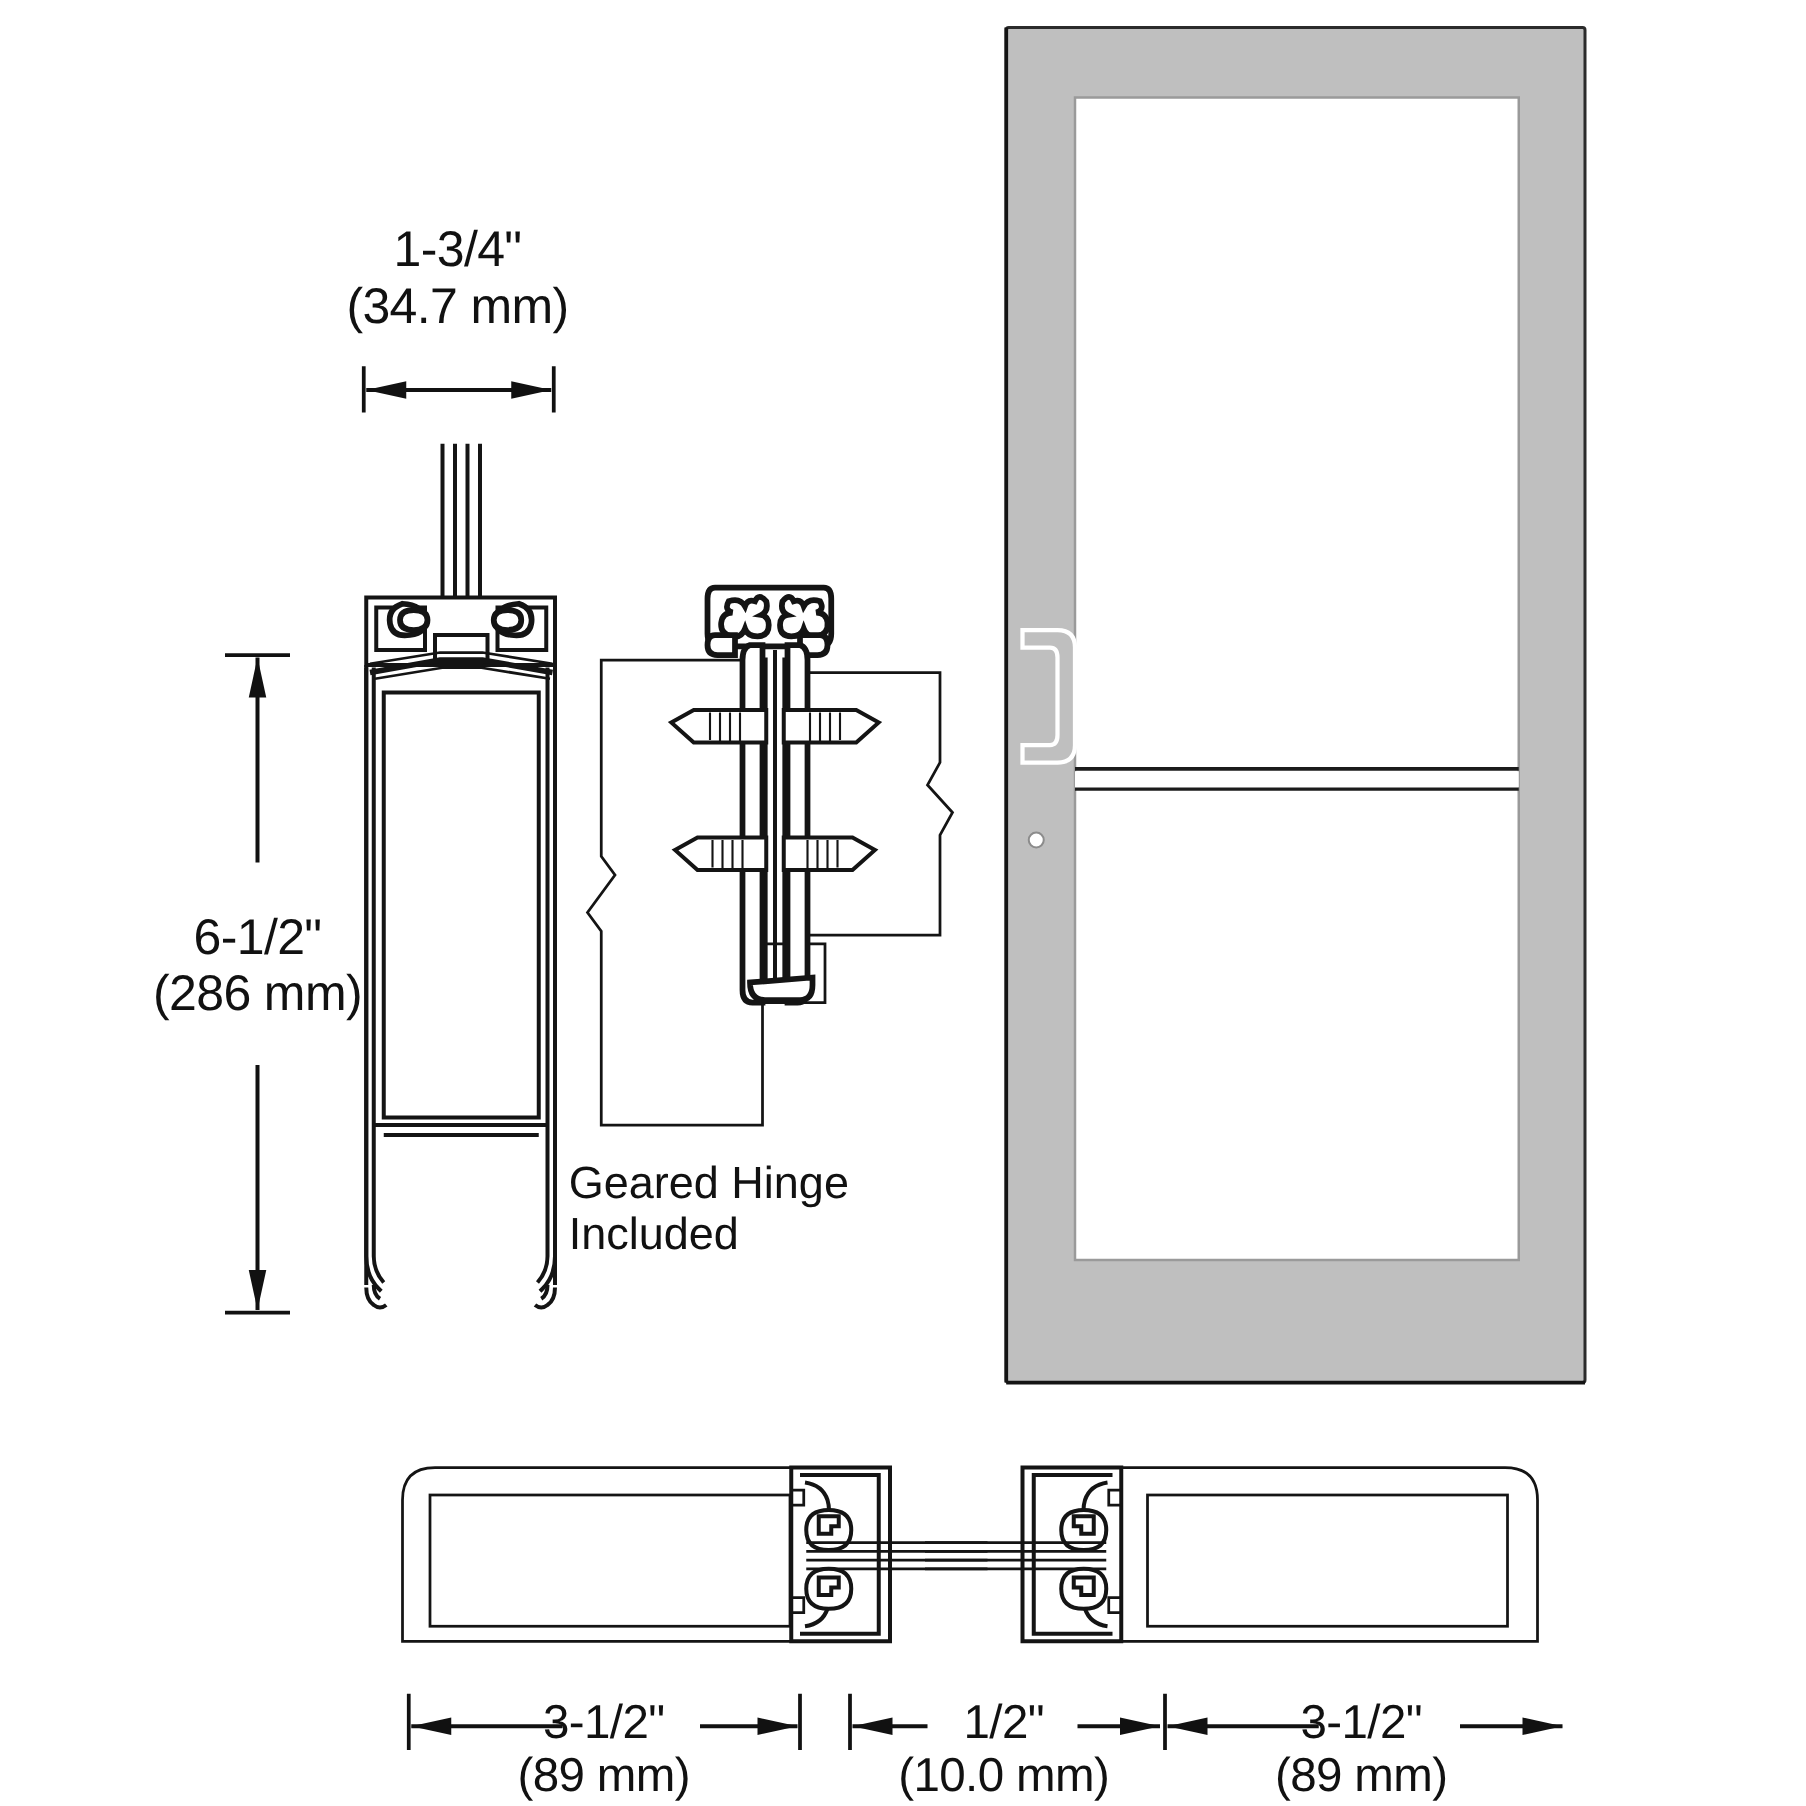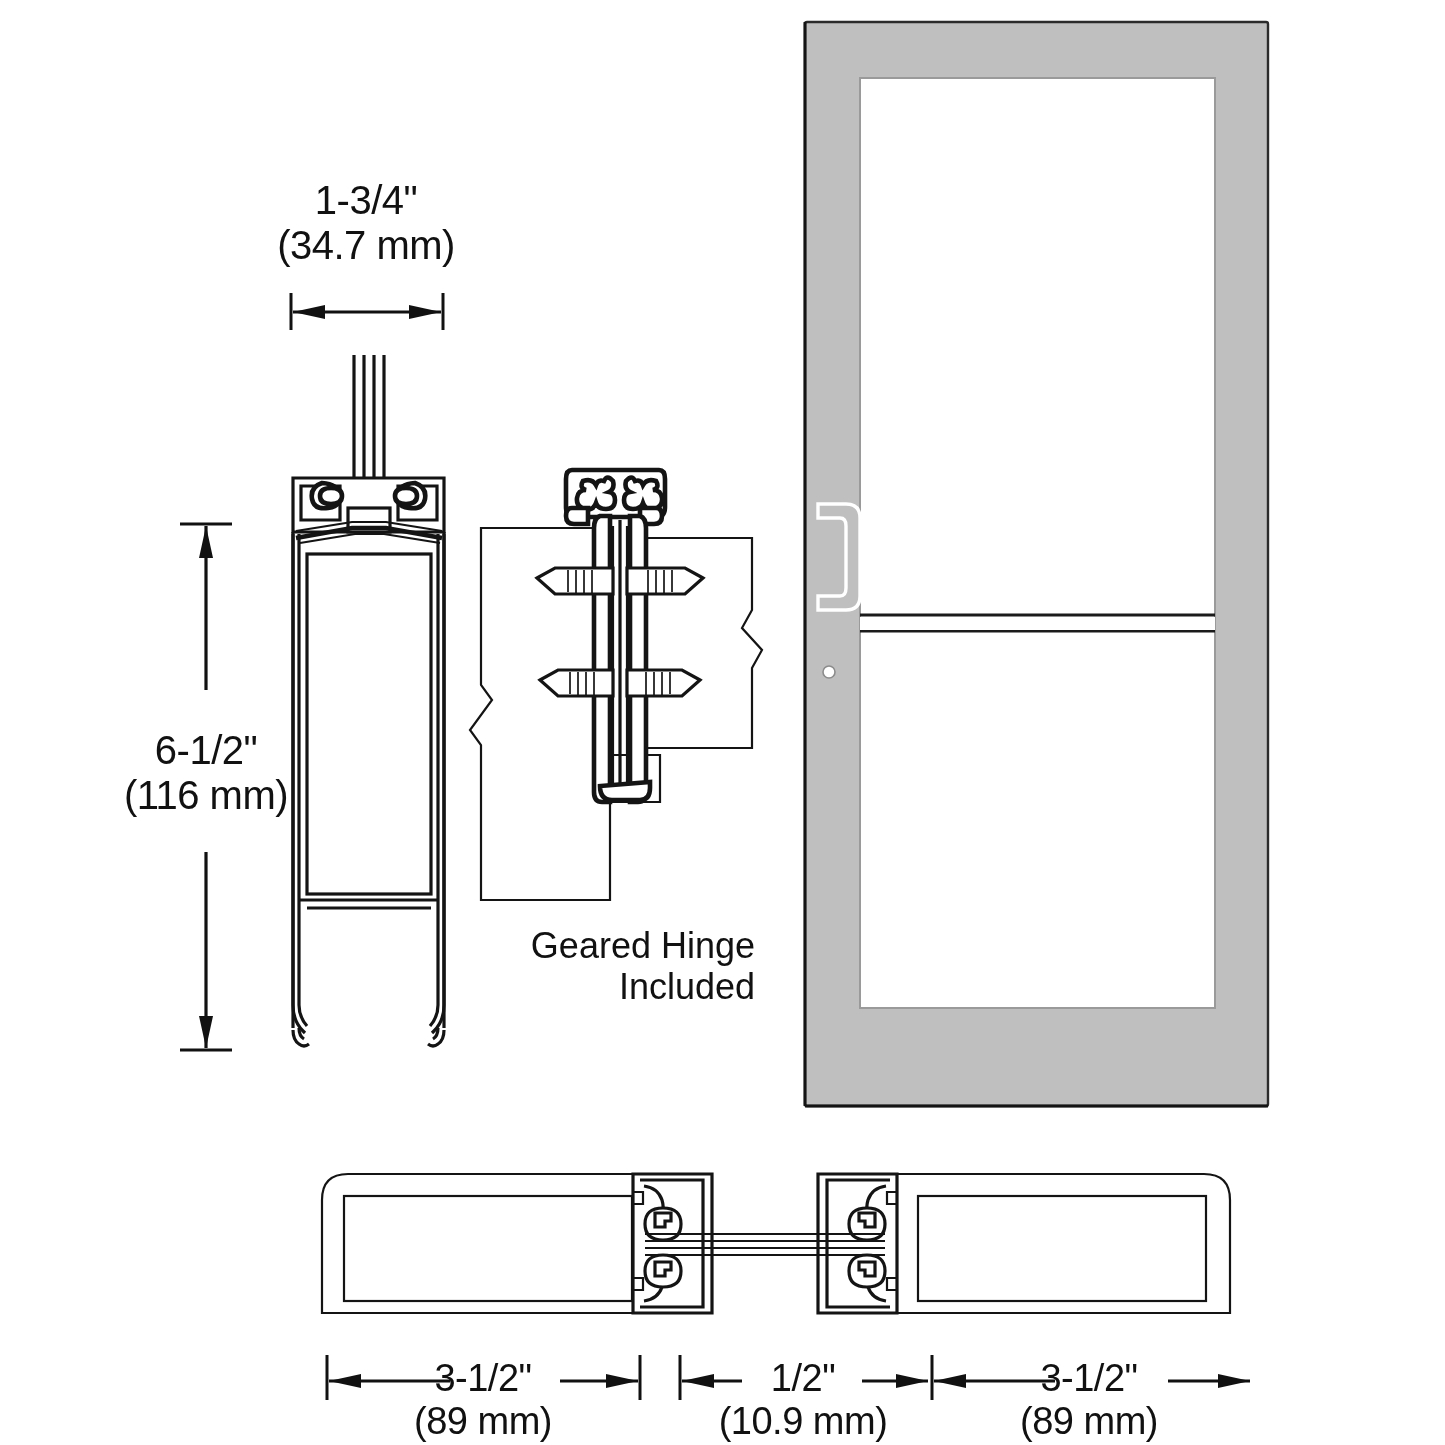--- a/index.html
+++ b/index.html
@@ -22,21 +22,21 @@
     letter-spacing:-0.5px;
   }
   .dim-top{font-size:40px;}
   .dim-left{font-size:40px;}
   .dim-bot{font-size:38px;}
   .note{
     position:absolute;
     font-family:"Liberation Sans", sans-serif;
     font-size:36px;
     color:#111111;
-    text-align:right;
+    text-align:left;
     line-height:1.14;
     white-space:nowrap;
     letter-spacing:0px;
   }
   .ln{fill:none;stroke:#141414;}
   .thin{stroke-width:2.2;}
   .med{stroke-width:3.2;}
   .thick{stroke-width:4.6;}
   .hair{stroke-width:1.7;}
   .wfill{fill:#ffffff;stroke:#141414;}
@@ -261,36 +261,36 @@
 
   </svg>
 
   <div class="dimtext dim-top" style="left:216px;top:178px;width:300px;">
     <div>1-3/4"</div>
     <div>(34.7 mm)</div>
   </div>
 
   <div class="dimtext dim-left" style="left:106px;top:728px;width:200px;">
     <div>6-1/2"</div>
-    <div>(116 mm)</div>
+    <div>(286 mm)</div>
   </div>
 
   <div class="note" style="left:455px;top:925px;width:300px;">
     <div>Geared Hinge</div>
     <div>Included</div>
   </div>
 
   <div class="dimtext dim-bot" style="left:383px;top:1357px;width:200px;">
     <div>3-1/2"</div>
     <div>(89 mm)</div>
   </div>
 
   <div class="dimtext dim-bot" style="left:703px;top:1357px;width:200px;">
     <div>1/2"</div>
-    <div>(10.9 mm)</div>
+    <div>(10.0 mm)</div>
   </div>
 
   <div class="dimtext dim-bot" style="left:989px;top:1357px;width:200px;">
     <div>3-1/2"</div>
     <div>(89 mm)</div>
   </div>
 
 </div>
 
 </body></html>

